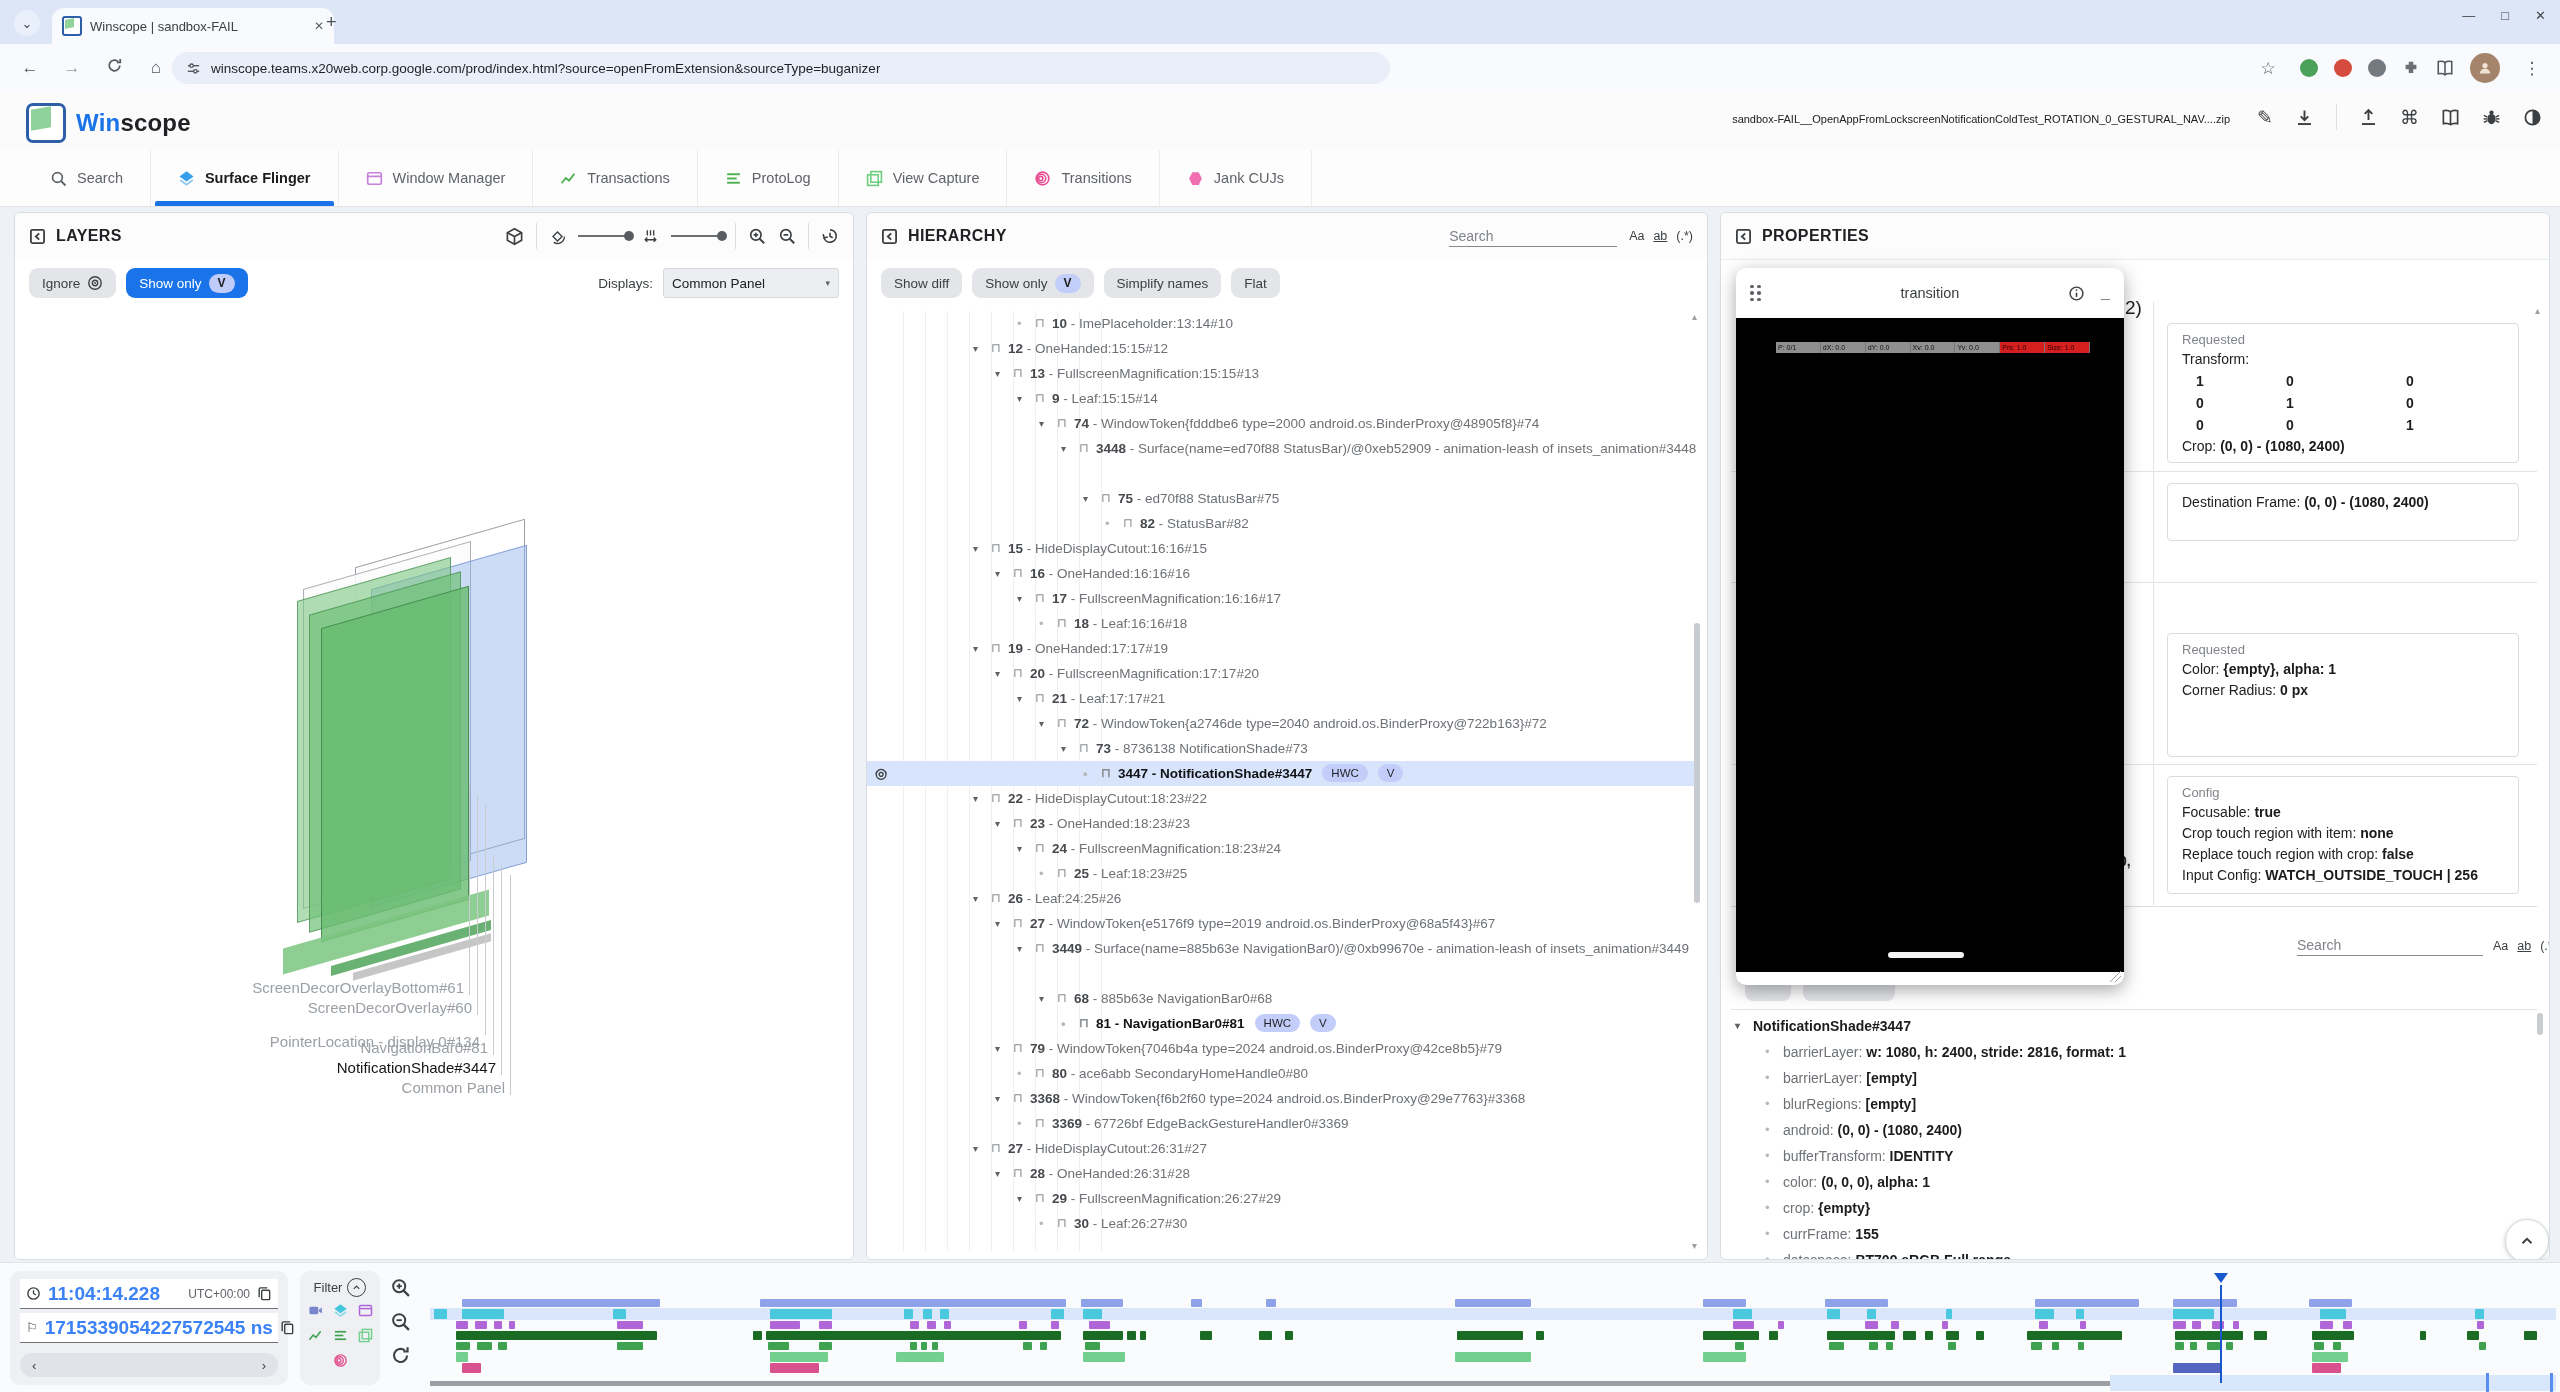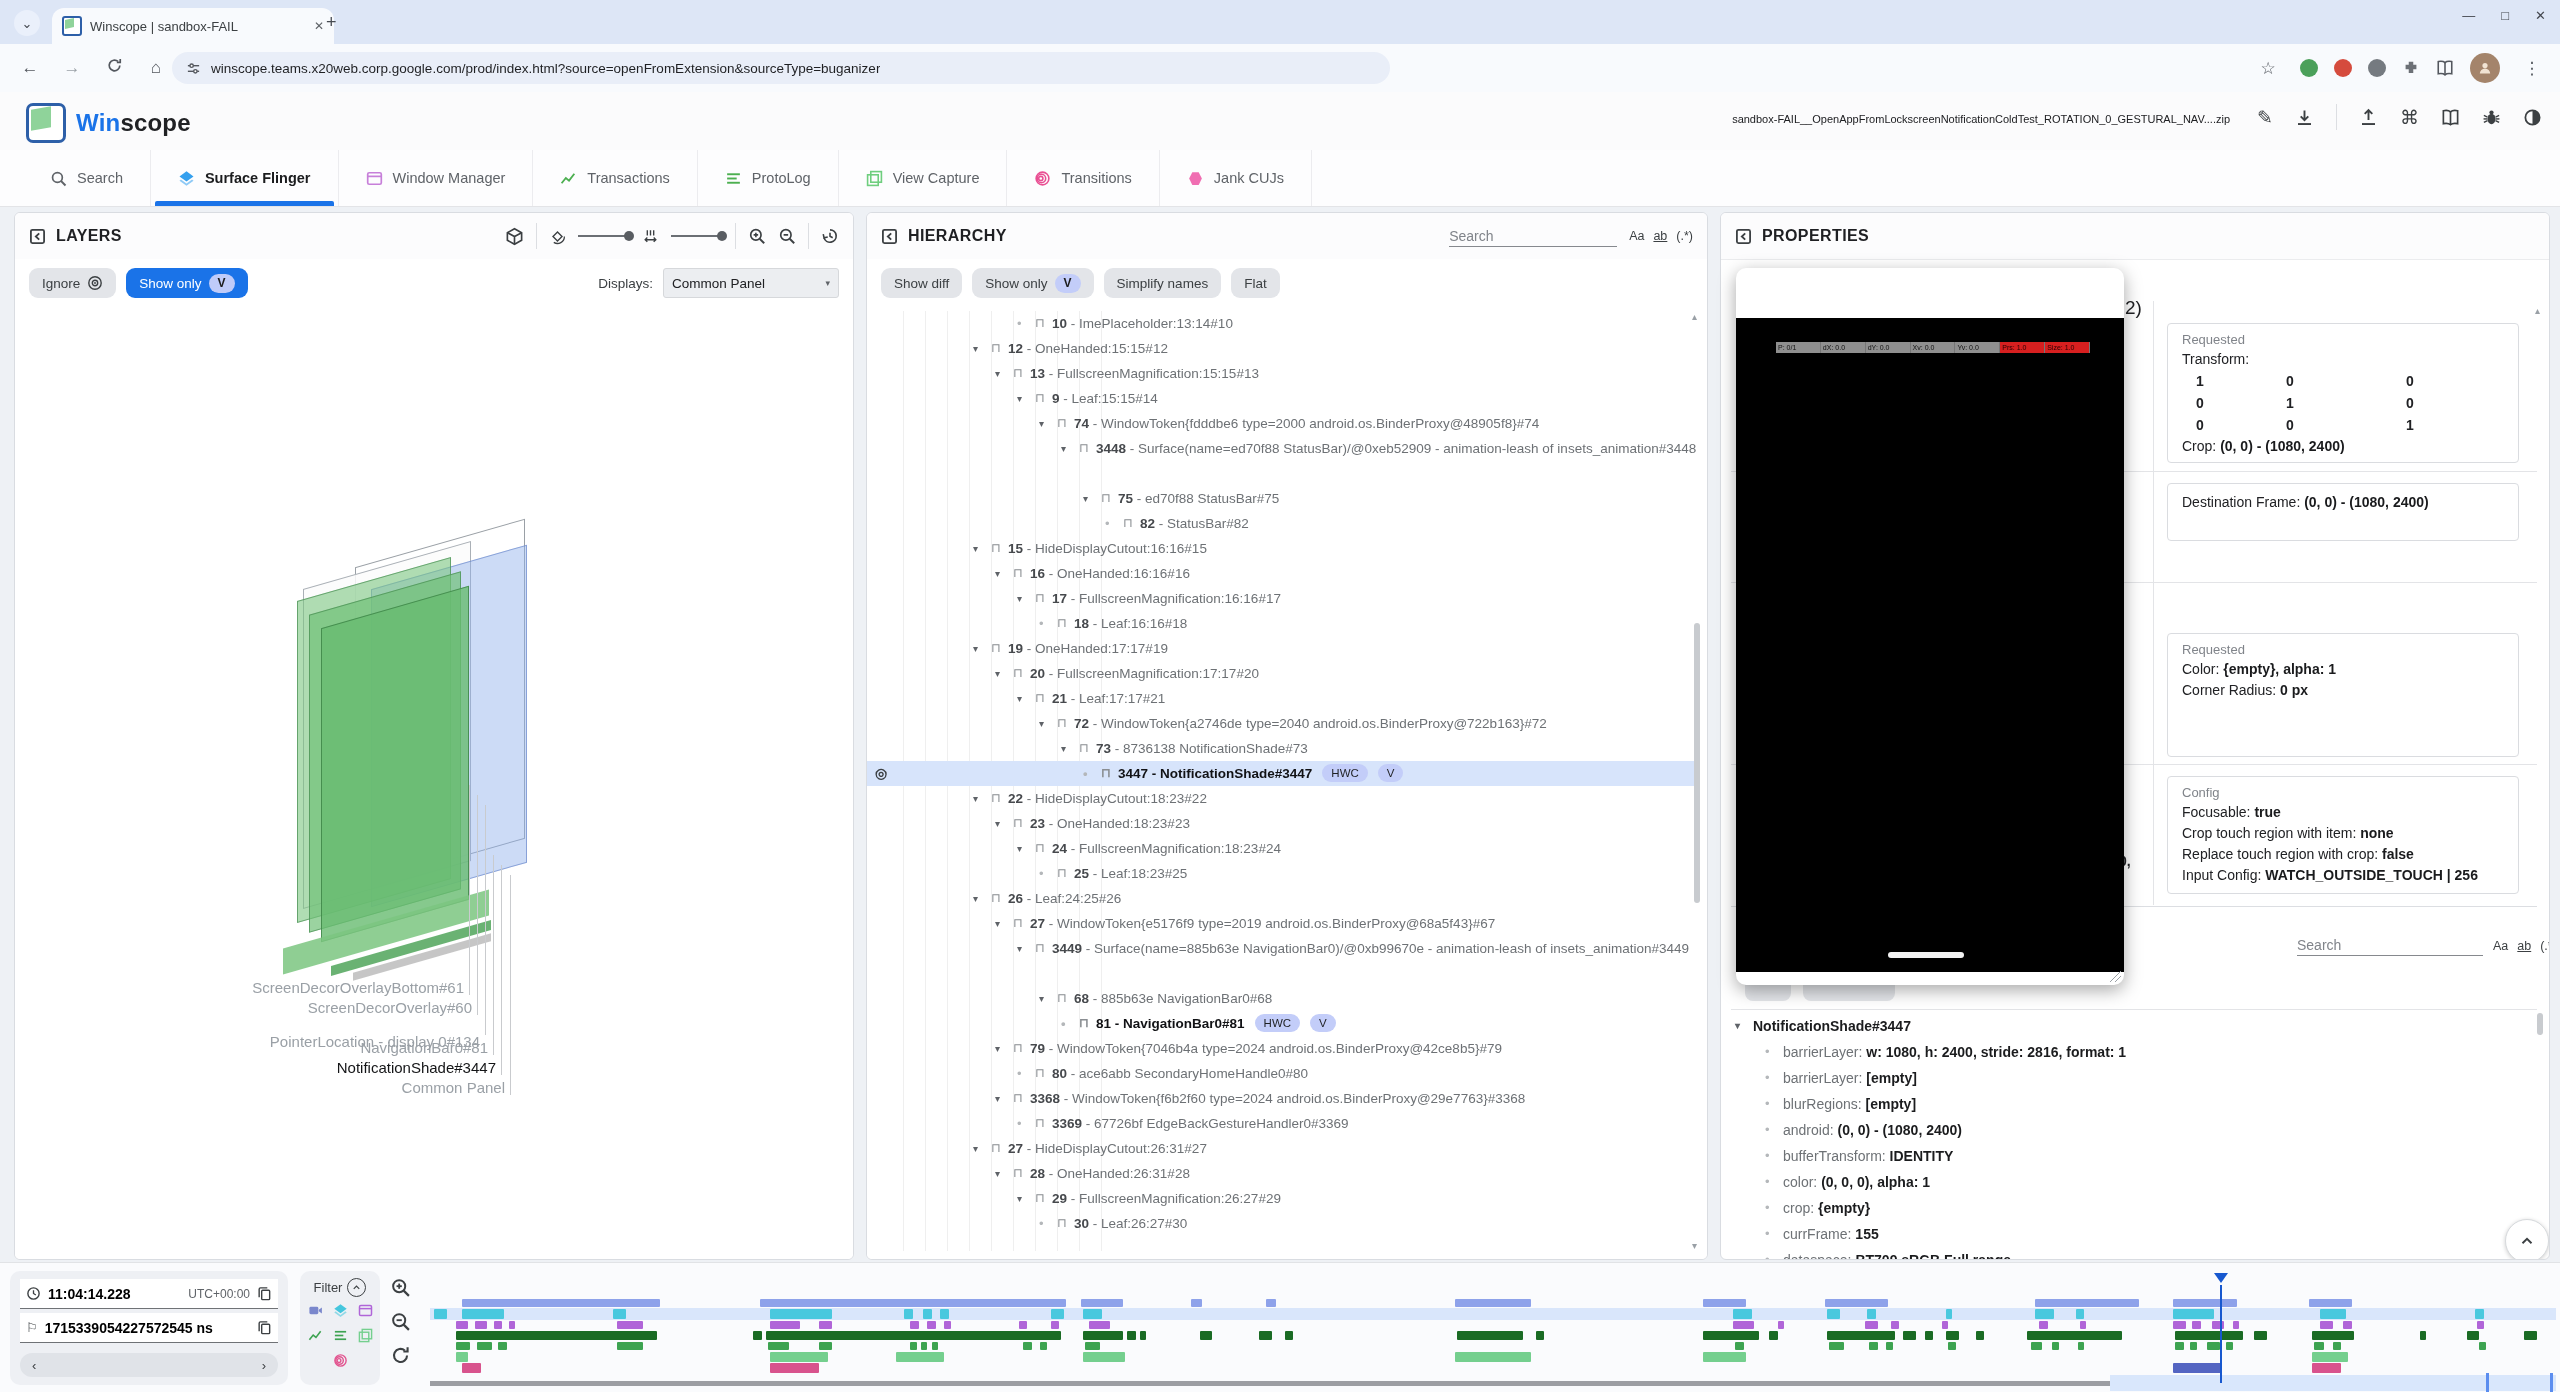--- a/index.html
+++ b/index.html
@@ -139,21 +139,21 @@
   .mb-seg.alert{background:#d61f1f;color:#2a0000;}
   #ov-homebar{position:absolute;left:152px;top:634px;width:76px;height:6px;border-radius:3px;background:#f2f2f2;}
   #ov-resize{position:absolute;right:3px;bottom:3px;width:12px;height:12px;
     background:linear-gradient(135deg,transparent 50%,transparent 52%,#9aa0a6 52%,#9aa0a6 58%,transparent 58%,transparent 72%,#9aa0a6 72%,#9aa0a6 78%,transparent 78%);}
 
   
   #timeline{position:absolute;left:0;top:1262px;width:2560px;height:130px;background:#fafbfd;border-top:1px solid #e1e3e6;}
   #tl-card{position:absolute;left:10px;top:8px;width:278px;height:114px;background:#eef0f4;border-radius:10px;}
   .tl-field{position:absolute;left:10px;width:258px;height:30px;background:#fff;border-bottom:1px solid #6f7276;
     display:flex;align-items:center;gap:7px;padding:0 6px;box-sizing:border-box;}
-  .tl-field .val{font-size:14px;font-weight:bold;color:#000000;white-space:nowrap;}
+  .tl-field .val{font-size:19px;font-weight:bold;color:#3b82f6;white-space:nowrap;}
   .tl-field .tz{margin-left:auto;font-size:12px;color:#5f6368;}
   #tl-nav{position:absolute;left:10px;top:82px;width:258px;height:24px;border-radius:12px;background:#e0e3e8;
     display:flex;align-items:center;justify-content:space-between;padding:0 12px;box-sizing:border-box;
     font-size:13px;color:#3c4043;}
   #tl-filter{position:absolute;left:300px;top:8px;width:80px;height:114px;background:#eef0f4;border-radius:10px;}
   #tl-filter-head{display:flex;align-items:center;justify-content:center;gap:5px;margin-top:7px;font-size:13px;color:#3c4043;}
   #tl-filter-grid{display:flex;flex-wrap:wrap;justify-content:center;gap:6px 10px;margin-top:6px;}
   #tl-zoomcol{position:absolute;left:390px;top:14px;display:flex;flex-direction:column;gap:13px;}
   #tl-plot{position:absolute;left:430px;top:0;width:2126px;height:130px;}
   .tl-band{position:absolute;left:0;width:100%;background:#d9e6fb;}
@@ -817,20 +817,41 @@
     <div id="fab">
         <span style="display: inline-flex; align-items: center;">
           <svg width="18" height="18" viewBox="0 0 16 16">
             <path d="M4 10 8 6l4 4" fill="none" stroke="#3c4043" stroke-width="1.7"></path>
           </svg>
         </span>
       </div>
   </div>
 
   <div id="overlay">
+    <div id="ov-titlebar">
+      <span id="ov-grip">
+          <i></i>
+          <i></i>
+          <i></i>
+          <i></i>
+          <i></i>
+          <i></i>
+        </span>
+      <span id="ov-title">transition</span>
+      <span id="ov-actions">
+        <span style="display: inline-flex; align-items: center;">
+            <svg width="17" height="17" viewBox="0 0 16 16">
+              <circle cx="8" cy="8" r="6" fill="none" stroke="#3c4043" stroke-width="1.4"></circle>
+              <line x1="8" y1="7.2" x2="8" y2="11.2" stroke="#3c4043" stroke-width="1.5"></line>
+              <circle cx="8" cy="4.8" r=".9" fill="#3c4043"></circle>
+            </svg>
+          </span>
+        <span style="font-size:16px;font-weight:bold;color:#3c4043;">_</span>
+      </span>
+    </div>
     <div id="ov-screen">
       <div id="ov-minibar">
           <span class="mb-seg">P: 0/1</span>
           <span class="mb-seg">dX: 0.0</span>
           <span class="mb-seg">dY: 0.0</span>
           <span class="mb-seg">Xv: 0.0</span>
           <span class="mb-seg">Yv: 0.0</span>
           <span class="mb-seg alert">Prs: 1.0</span>
           <span class="mb-seg alert">Size: 1.0</span>
         </div>

